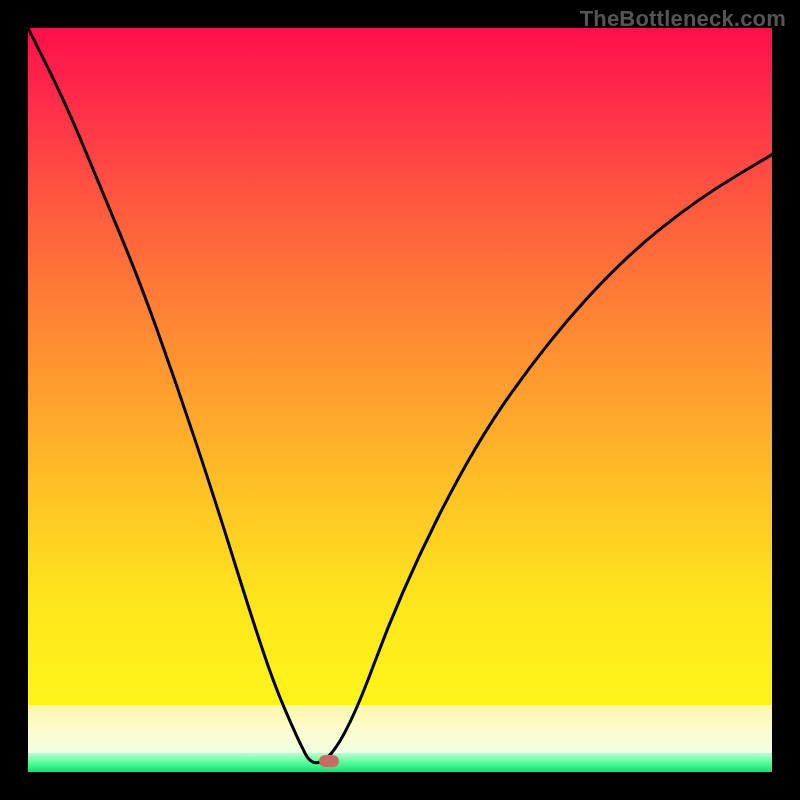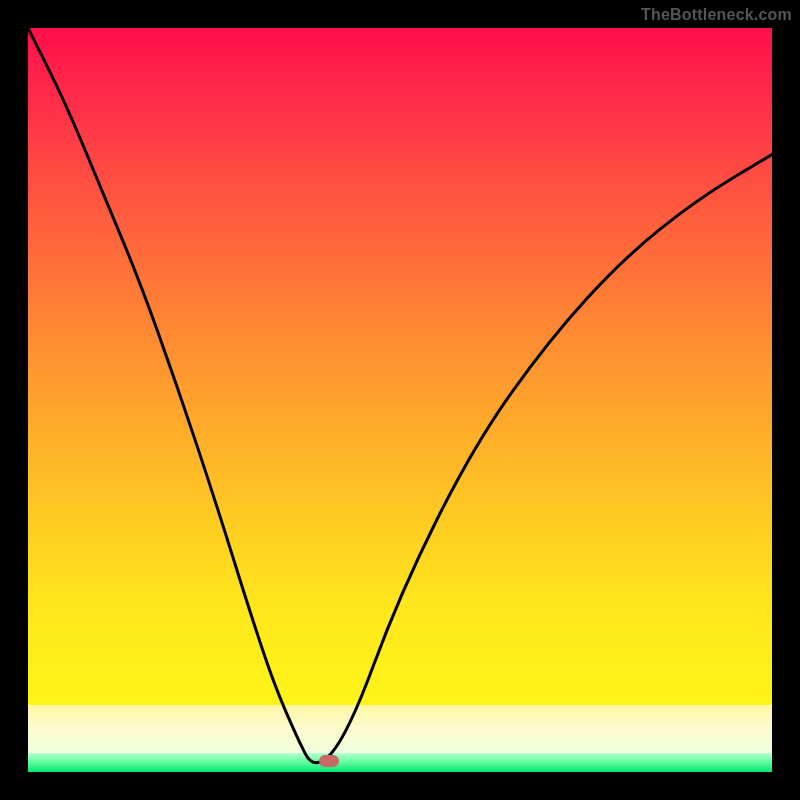--- a/index.html
+++ b/index.html
@@ -13,23 +13,23 @@
   }
   .frame {
     position: relative;
     width: 800px;
     height: 800px;
     background: #000;
   }
   .watermark {
     position: absolute;
     top: 6px;
-    right: 8px;
+    right: 14px;
     color: #555;
-    font-size: 16px;
+    font-size: 22px;
     font-weight: 600;
     letter-spacing: 0.2px;
     user-select: none;
   }
   .plot {
     position: absolute;
     left: 28px;
     top: 28px;
     width: 744px;
     height: 744px;

